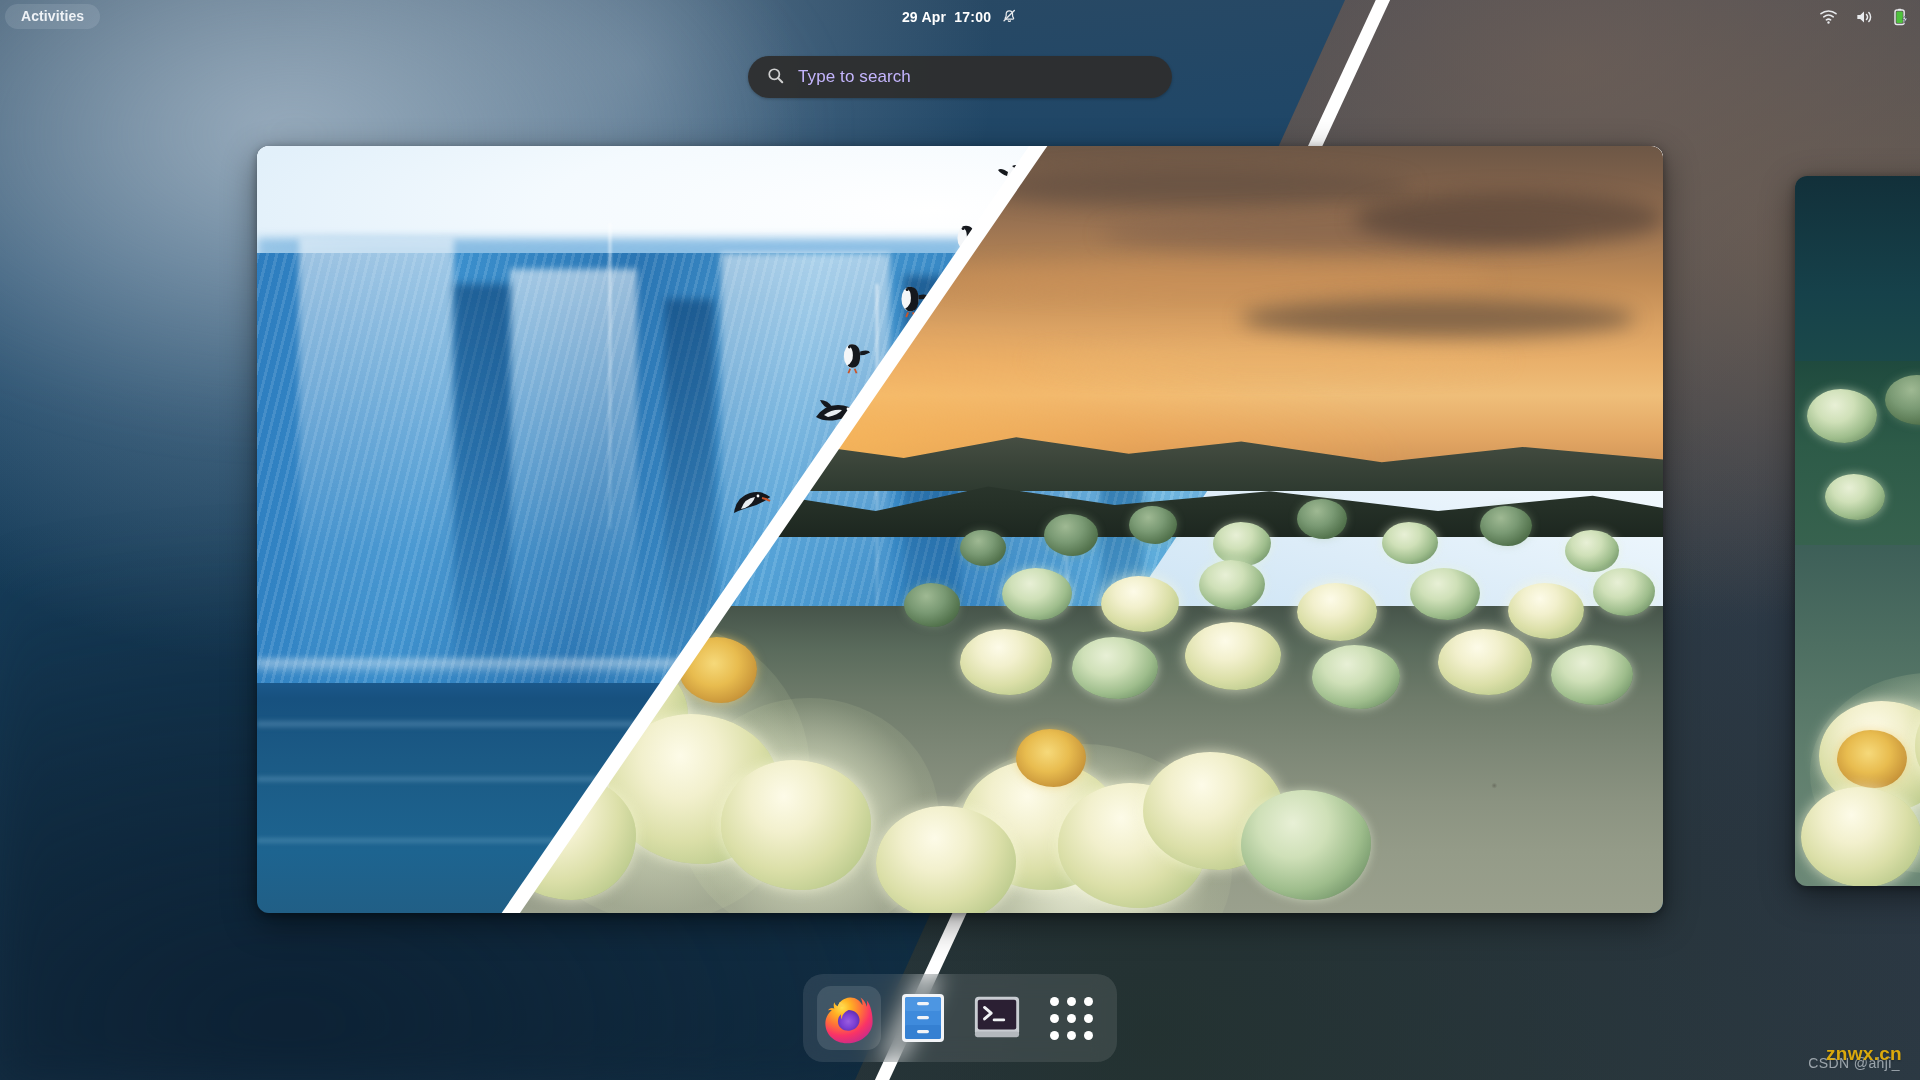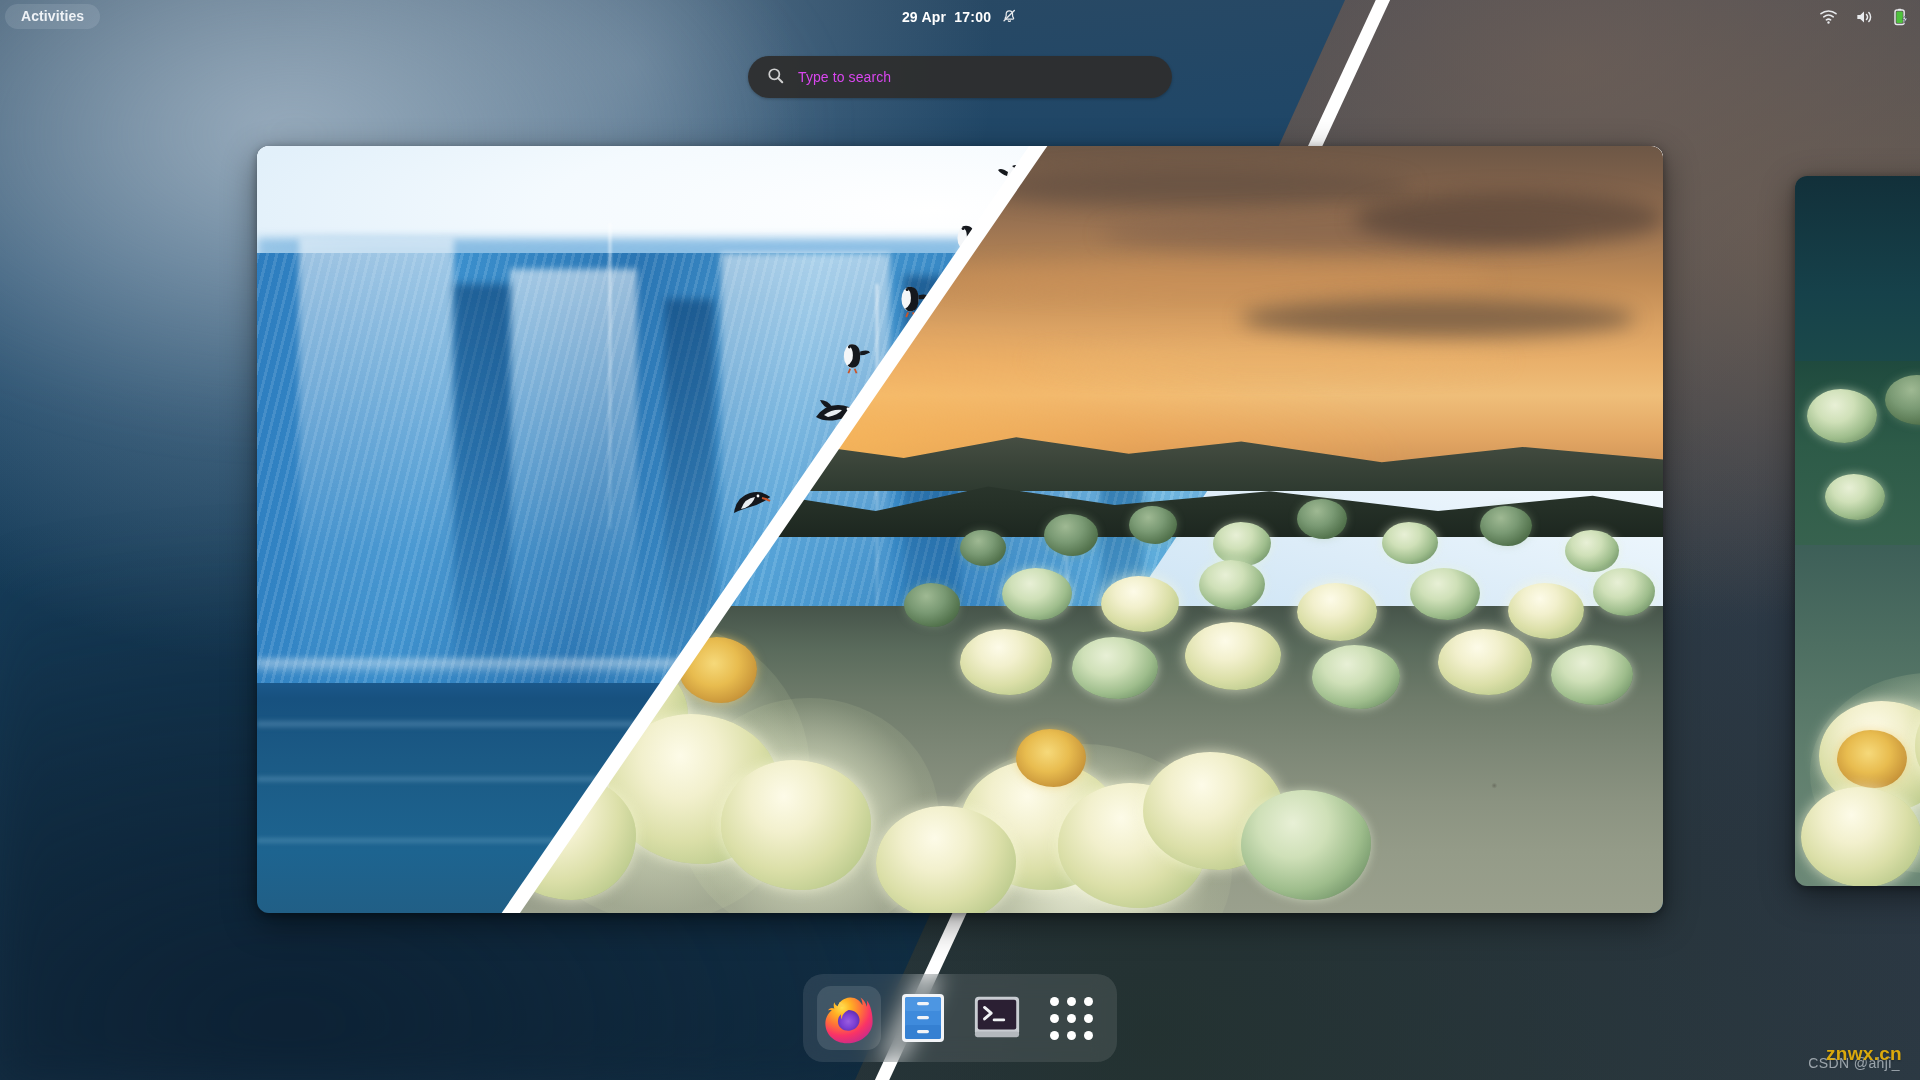--- a/index.html
+++ b/index.html
@@ -113,22 +113,22 @@
     background: rgba(46,46,46,0.94);
     border-radius: 21px;
     display: flex; align-items: center;
     padding: 0 18px;
     gap: 13px;
     z-index: 35;
     box-shadow: 0 1px 3px rgba(0,0,0,0.25);
     cursor: text;
   }
   .search-entry .ph {
-    color: #d946ef;
-    font-size: 14px;
+    color: #c4b5fd;
+    font-size: 17px;
     letter-spacing: 0.1px;
   }
 
   
   .window-thumb {
     position: absolute;
     border-radius: 12px;
     overflow: hidden;
     box-shadow: 0 10px 34px rgba(0,0,0,0.45), 0 2px 8px rgba(0,0,0,0.35);
     cursor: pointer;

